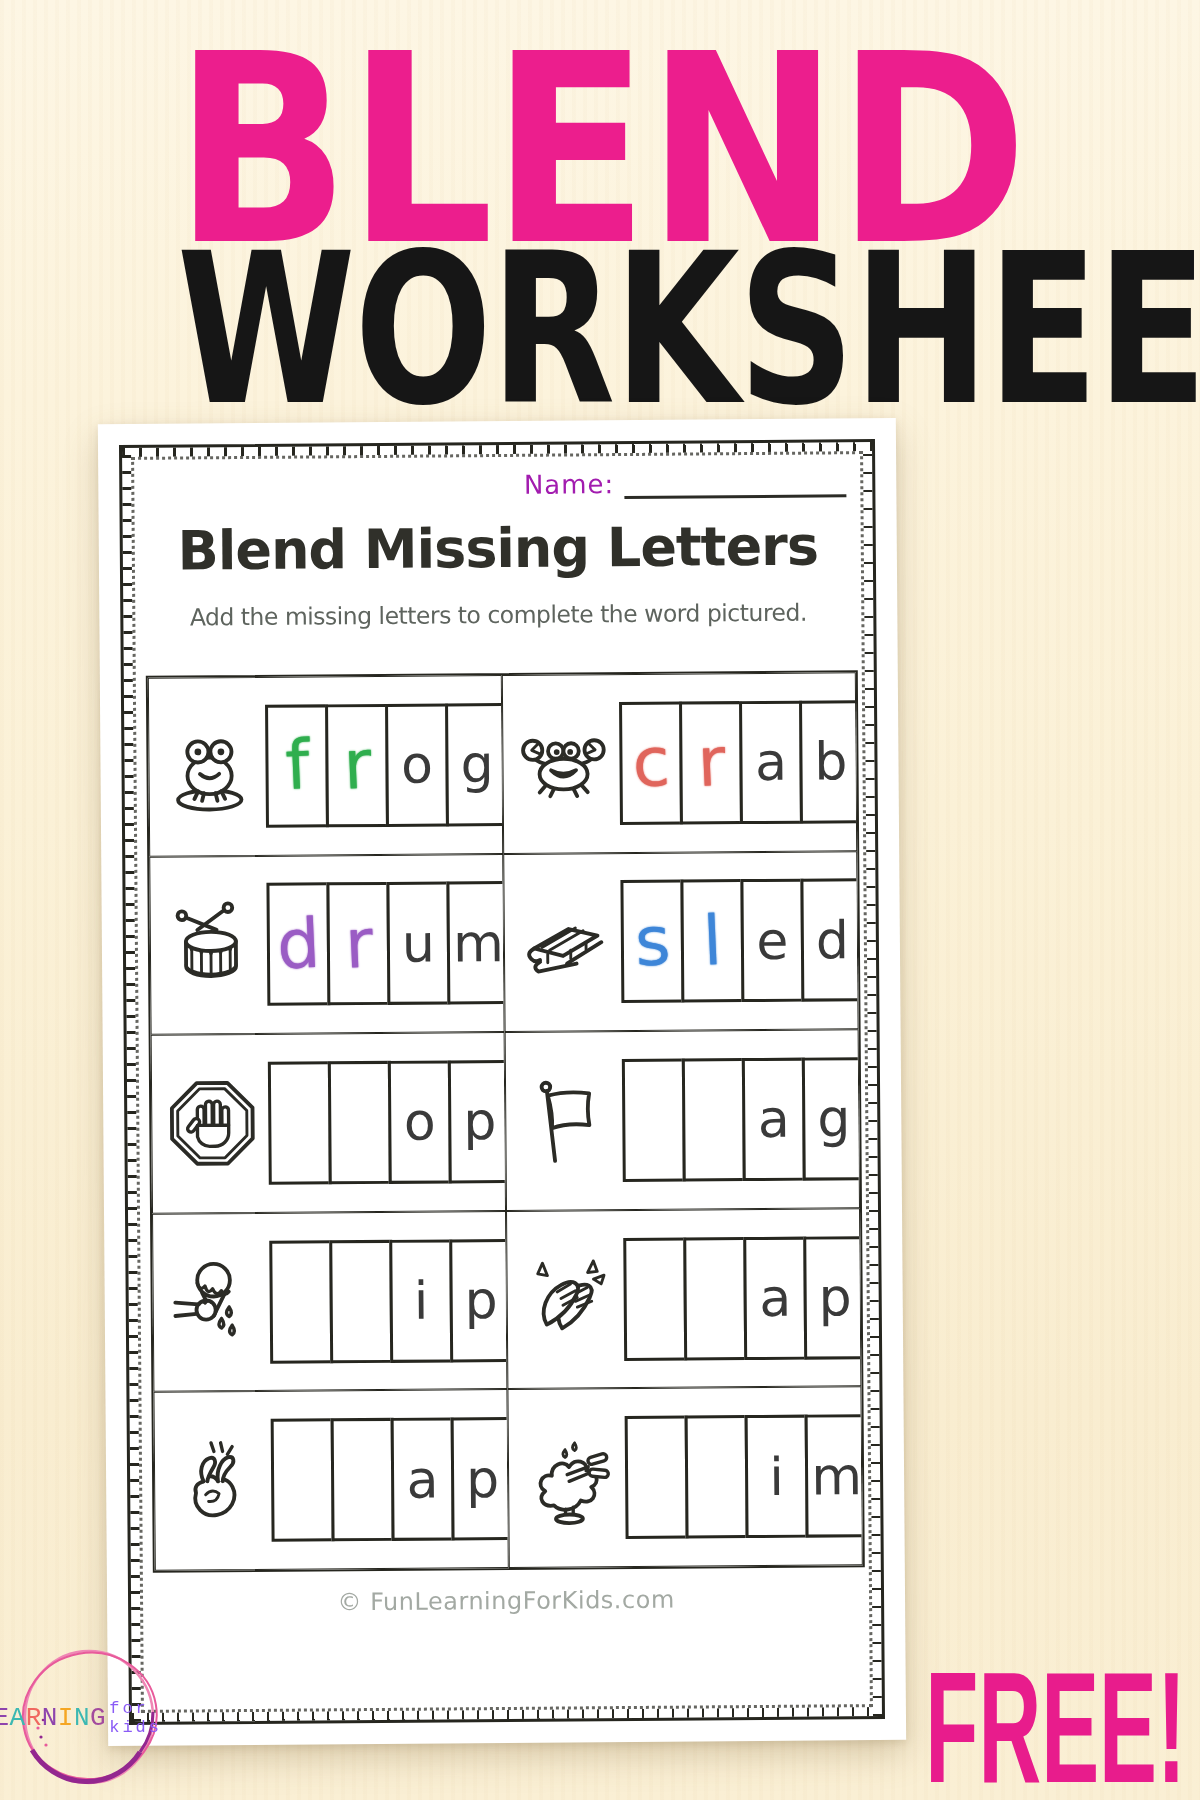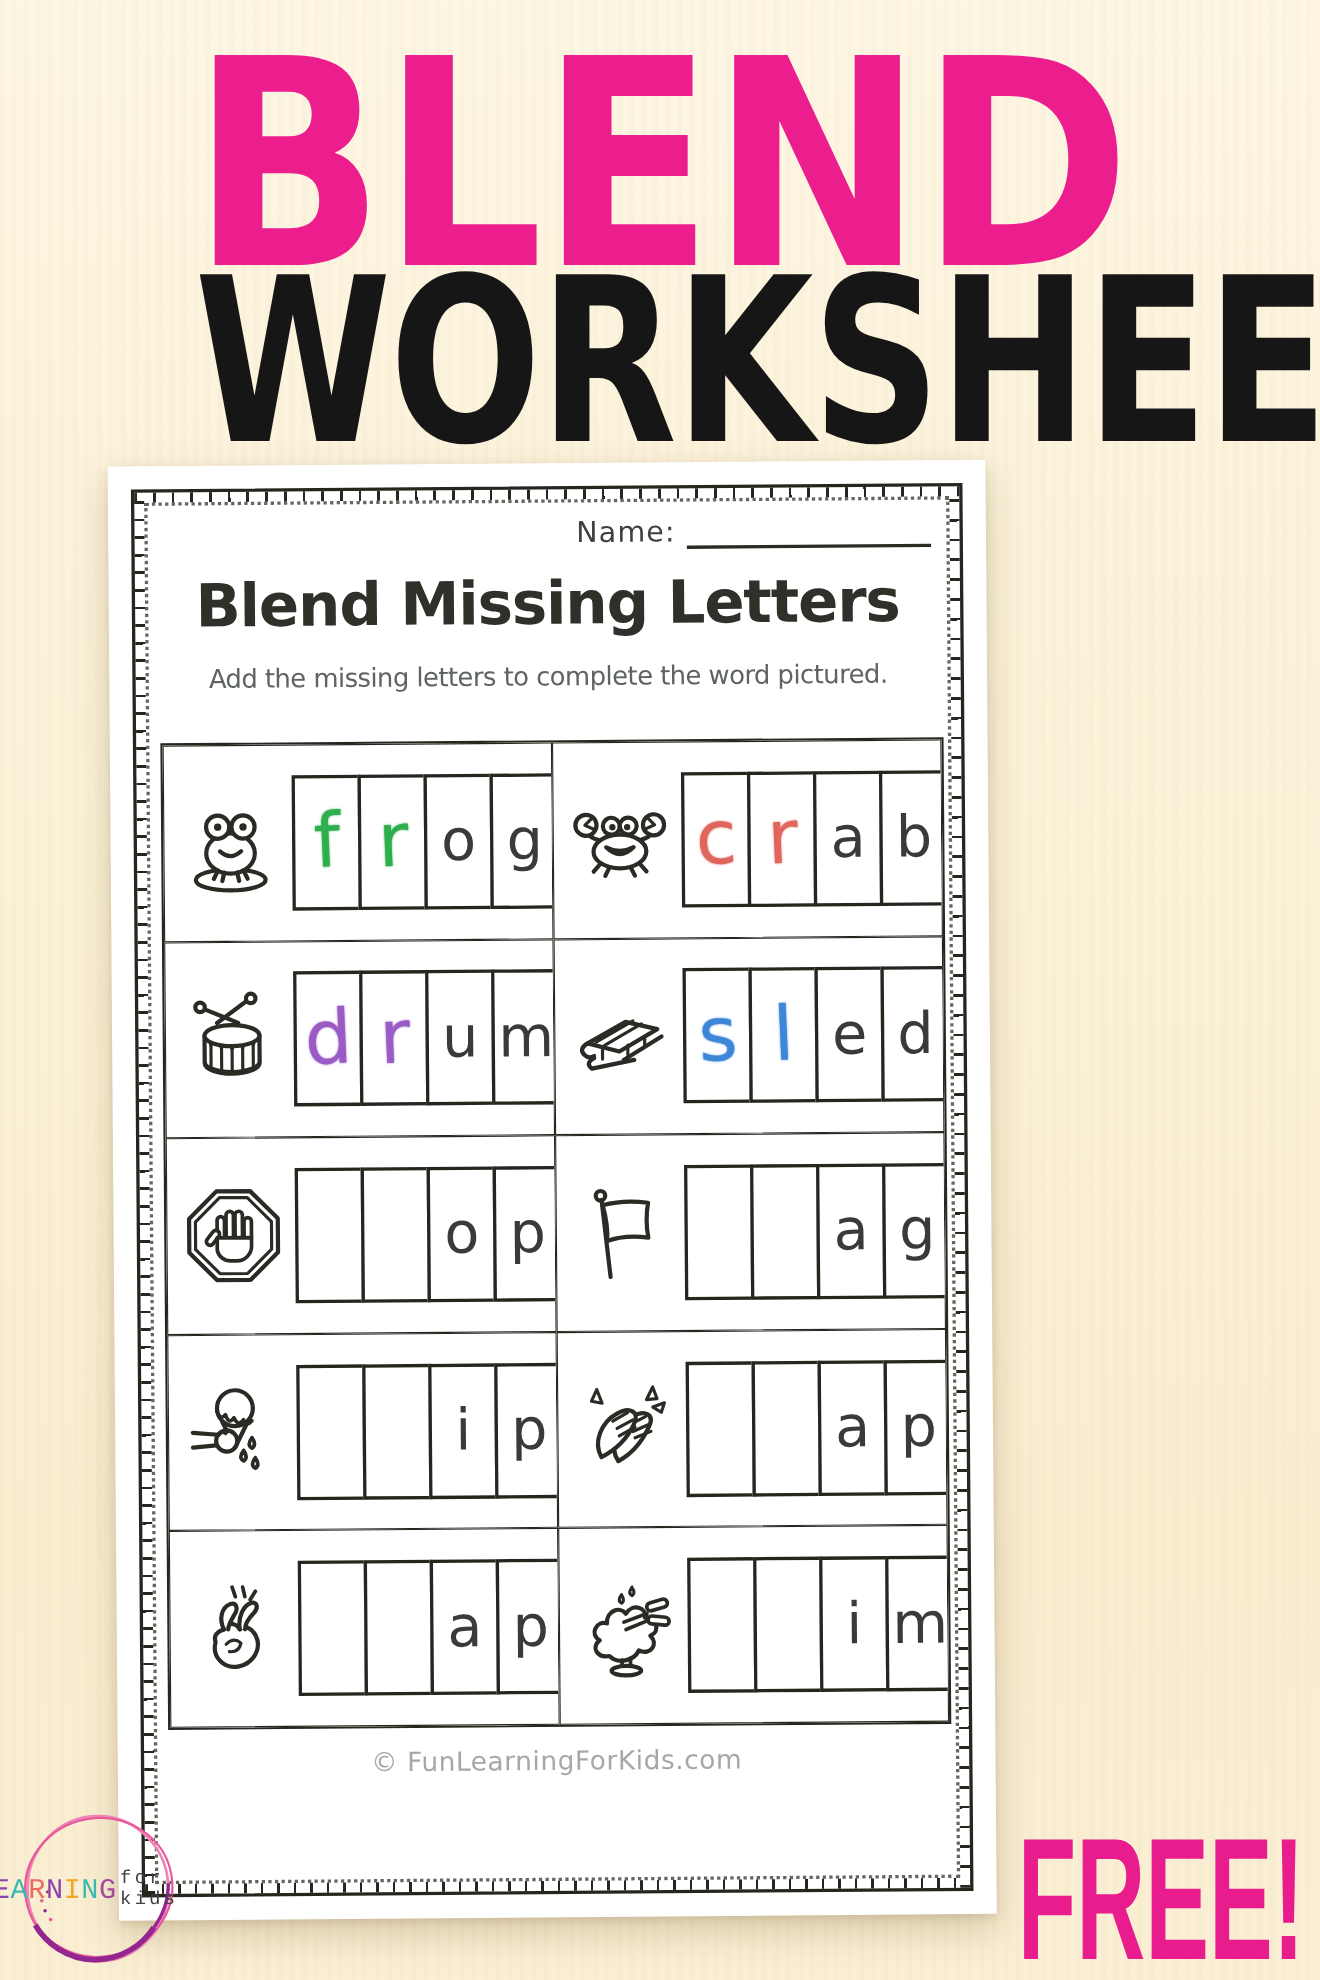--- a/index.html
+++ b/index.html
@@ -35,21 +35,21 @@
       repeating-linear-gradient(90deg,#26261f 0 2.5px,transparent 2.5px 15px),
       repeating-linear-gradient(0deg,#26261f 0 2.5px,transparent 2.5px 16px),
       repeating-linear-gradient(0deg,#26261f 0 2.5px,transparent 2.5px 18px);
     background-size:100% 9px,100% 9px,9px 100%,9px 100%;
     background-position:left top,left bottom,left top,right top;
     background-repeat:no-repeat;
   }
   .frame::after{content:"";position:absolute;inset:9px;border:3px dotted #26261f;opacity:.7;}
 
   .name-row{position:absolute;top:46px;right:50px;display:flex;align-items:flex-end;gap:10px;}
-  .name-label{font-size:26px;color:#404040;letter-spacing:1px;}
+  .name-label{font-size:26px;color:#a21caf;letter-spacing:1px;}
   .name-line{width:222px;height:30px;border-bottom:3px solid #2b2b26;}
 
   .ws-title{position:absolute;top:96px;left:0;width:100%;text-align:center;
     font-size:54px;font-weight:bold;color:#30302a;letter-spacing:-1px;}
   .ws-instruction{position:absolute;top:180px;left:0;width:100%;text-align:center;
     font-size:23.5px;color:#5e645e;letter-spacing:-0.5px;}
 
   
   .grid{
     position:absolute;left:46px;top:252px;width:708px;height:893px;
@@ -74,21 +74,21 @@
   .ws-footer{position:absolute;top:1166px;left:0;width:100%;text-align:center;
     font-size:24px;color:#a3a9a3;letter-spacing:0.5px;}
 
   
   .logo{position:absolute;left:16px;top:1642px;width:146px;height:150px;}
   .logo svg{position:absolute;inset:0;width:100%;height:100%;}
   .logo .lines{position:absolute;inset:0;display:flex;flex-direction:row;align-items:center;
     justify-content:flex-end;gap:3px;padding-top:2px;font-family:Liberation Mono, monospace;}
   .logo-fun{font-size:28px;letter-spacing:4px;font-weight:400;}
   .logo-learning{font-size:26px;letter-spacing:0.5px;font-weight:400;}
-  .logo-tagline{font-size:17px;color:#404040;letter-spacing:3px;}
+  .logo-tagline{font-size:17px;color:#8b5cf6;letter-spacing:3px;}
 
   .free{position:absolute;top:1648px;right:14px;line-height:1;
     font-family:"Liberation Sans",sans-serif;font-weight:bold;font-size:158px;color:#e81c8c;
     transform:scaleX(0.55);transform-origin:100% 50%;}
 
   .lineart{fill:#fff;stroke:#2b2b26;stroke-width:4;stroke-linecap:round;stroke-linejoin:round;}
 </style>
 </head>
 <body>
 

